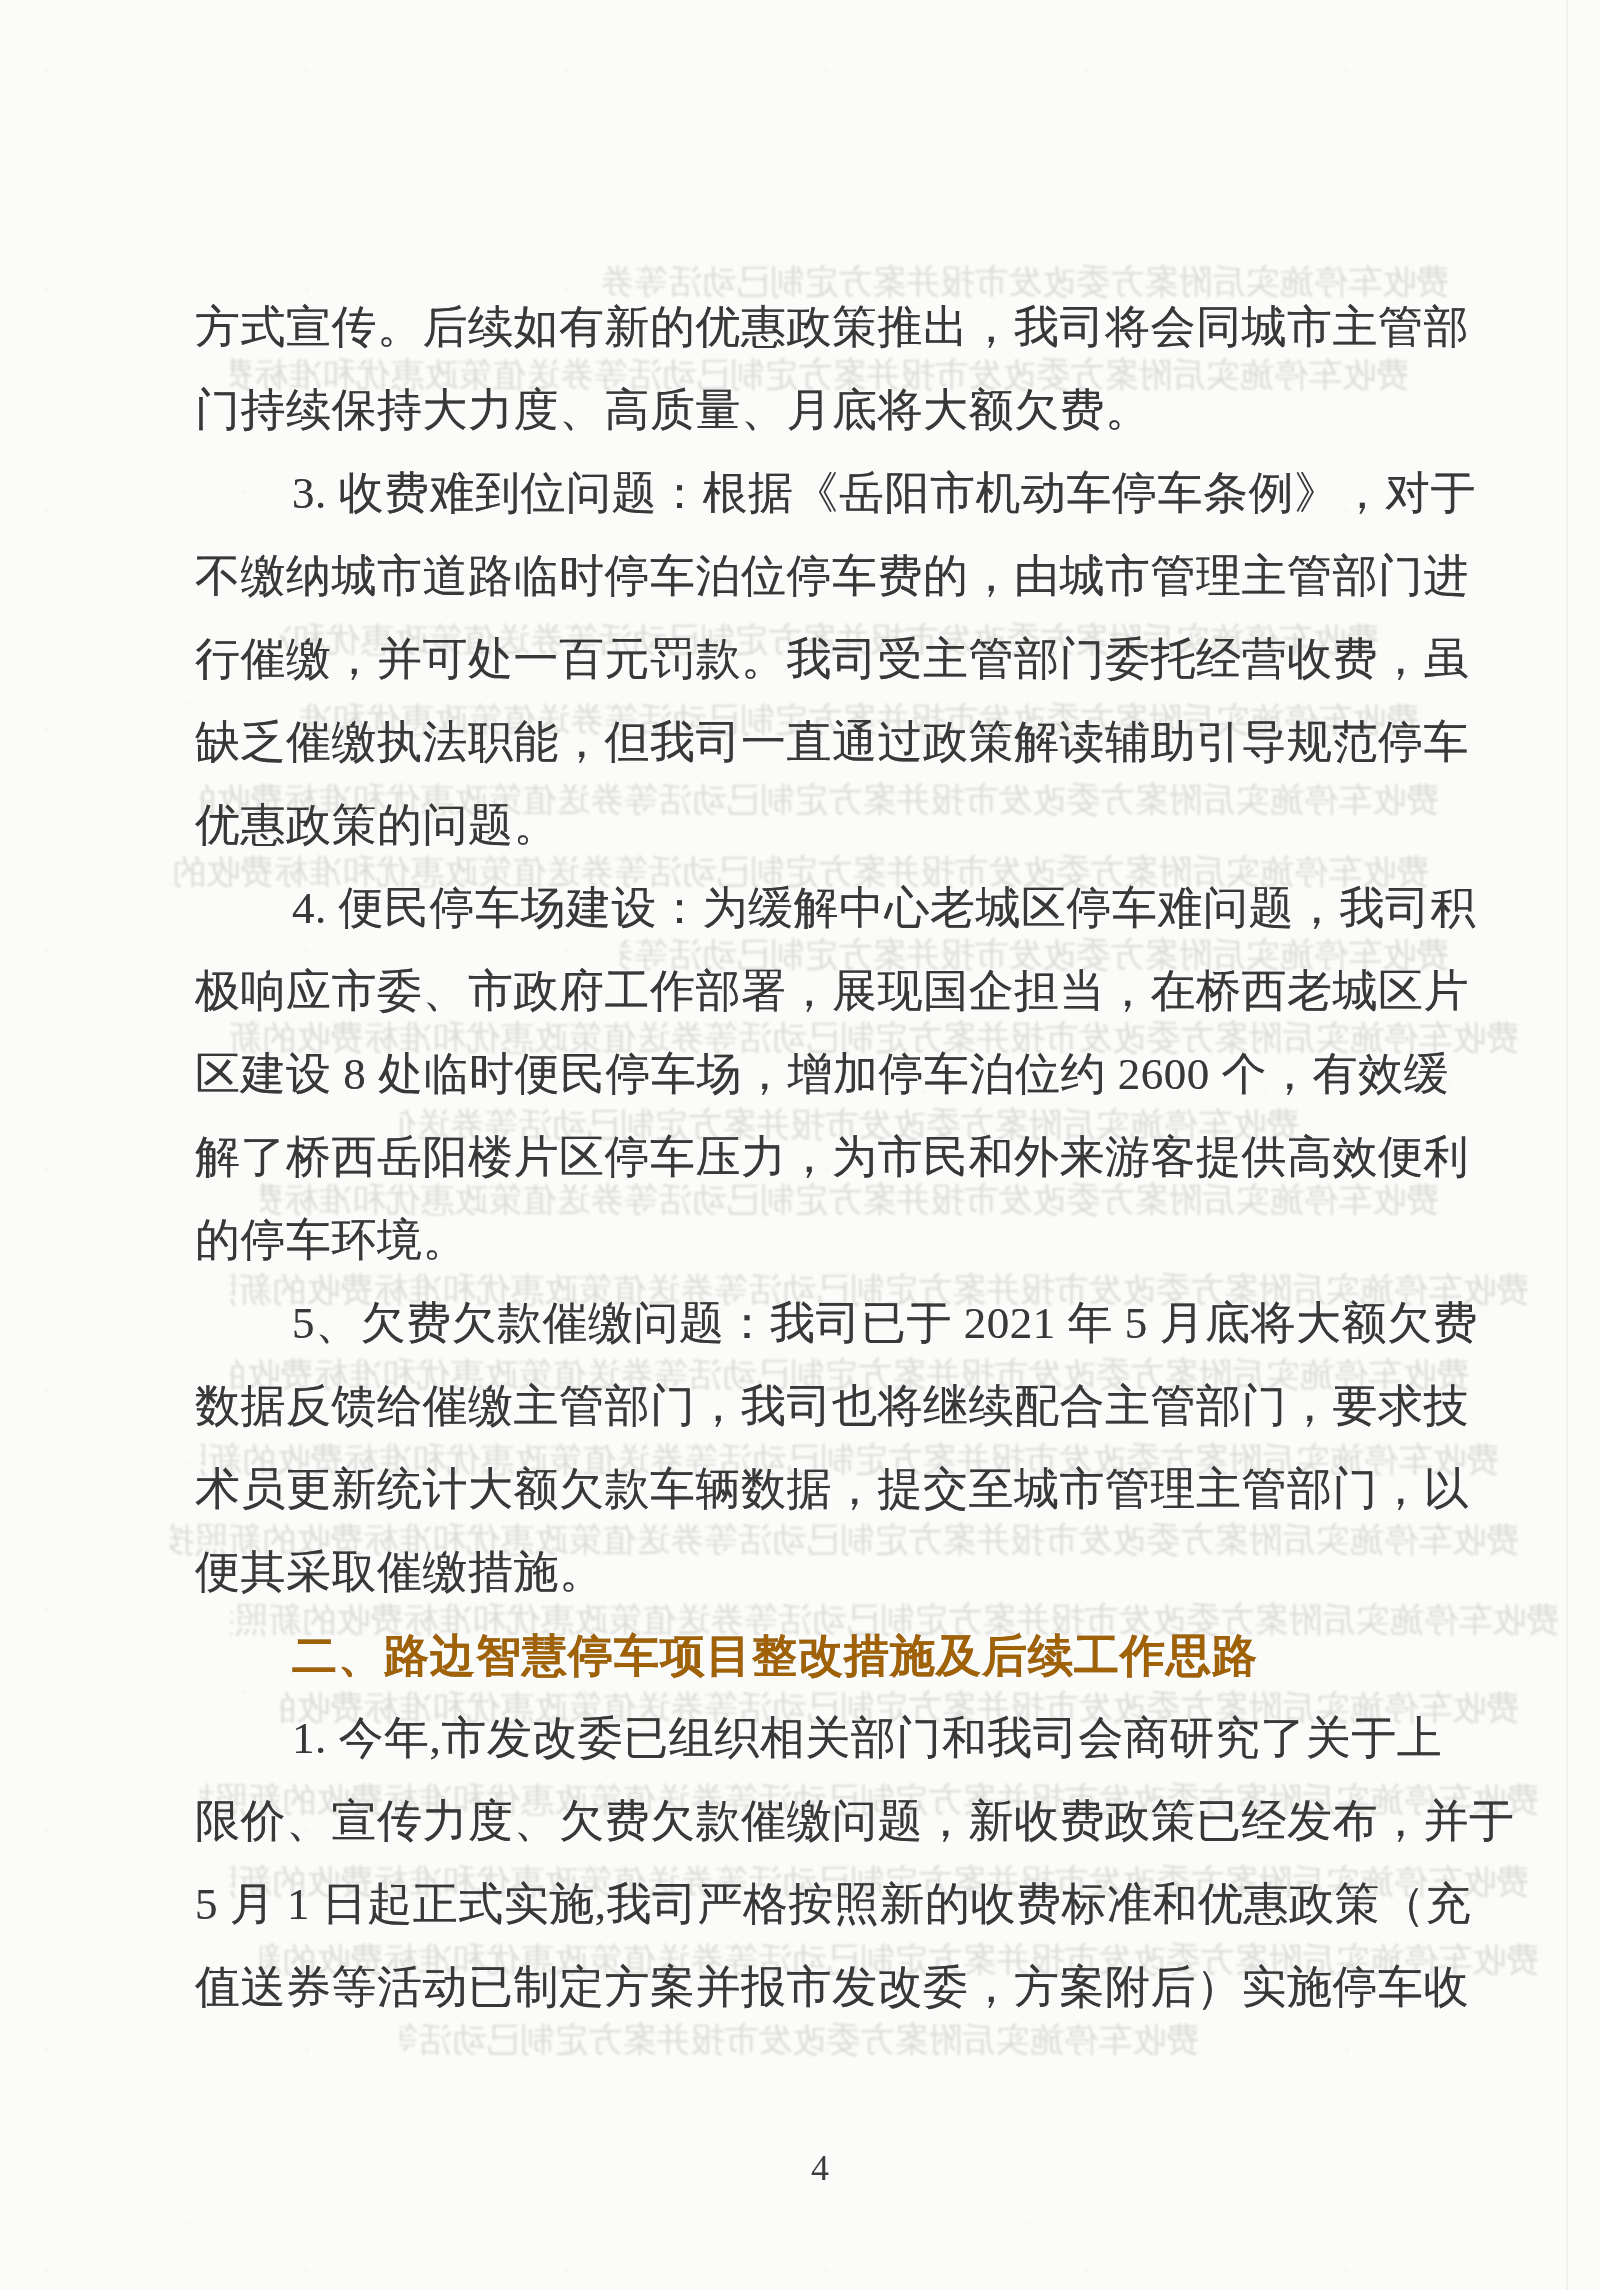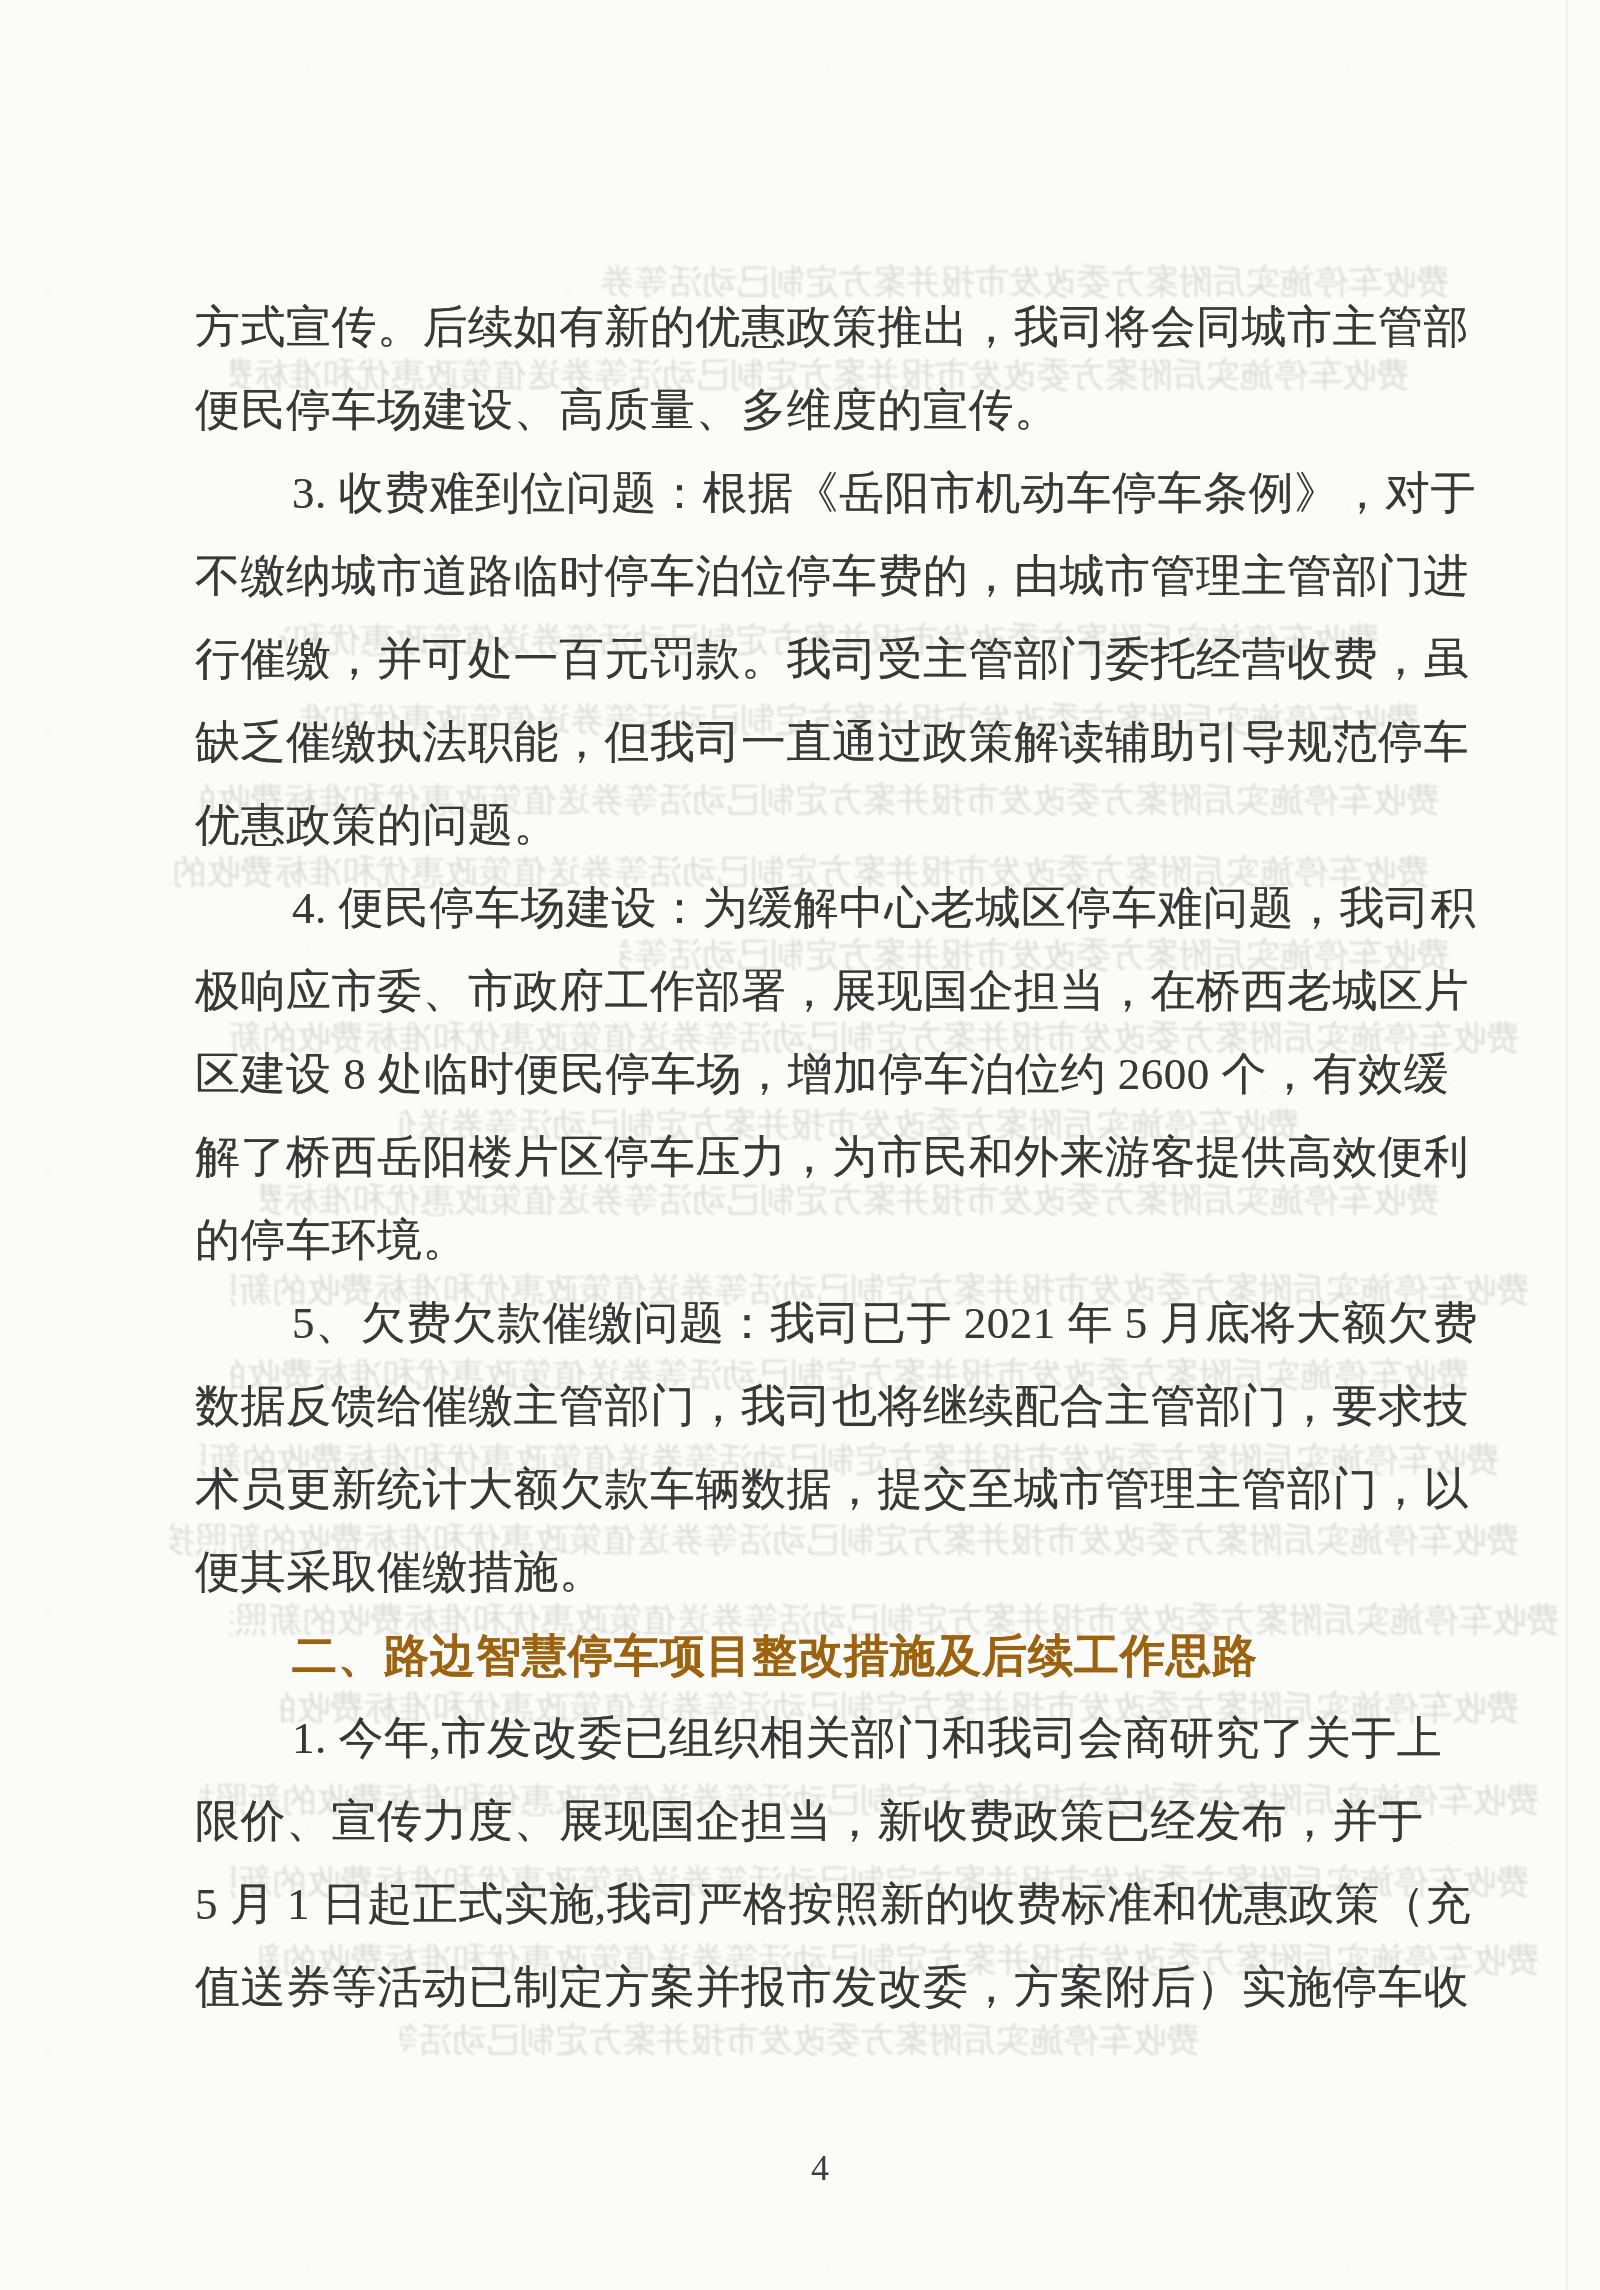--- a/index.html
+++ b/index.html
@@ -107,38 +107,38 @@
       <div class="ghost-row" style="top: 1600px; left: 230px; width: 1330px;">费收车停施实后附案方委改发市报并案方定制已动活等券送值策政惠优和准标费收的新照按格严司我施实式正起日</div>
       <div class="ghost-row" style="top: 1688px; left: 280px; width: 1240px;">费收车停施实后附案方委改发市报并案方定制已动活等券送值策政惠优和准标费收的新照按格严司我施实式正起日</div>
       <div class="ghost-row" style="top: 1780px; left: 200px; width: 1340px;">费收车停施实后附案方委改发市报并案方定制已动活等券送值策政惠优和准标费收的新照按格严司我施实式正起日</div>
       <div class="ghost-row" style="top: 1862px; left: 230px; width: 1300px;">费收车停施实后附案方委改发市报并案方定制已动活等券送值策政惠优和准标费收的新照按格严司我施实式正起日</div>
       <div class="ghost-row" style="top: 1940px; left: 260px; width: 1280px;">费收车停施实后附案方委改发市报并案方定制已动活等券送值策政惠优和准标费收的新照按格严司我施实式正起日</div>
       <div class="ghost-row" style="top: 2020px; left: 400px; width: 800px;">费收车停施实后附案方委改发市报并案方定制已动活等券送值策政惠优和准标费收的新照按格严司我施实式正起日</div>
     </div>
 
   <div class="text-block" id="text-block">
       <div class="line">方式宣传。后续如有新的优惠政策推出，我司将会同城市主管部</div>
-      <div class="line">便民停车场建设、高质量、多维度的宣传。</div>
+      <div class="line">门持续保持大力度、高质量、月底将大额欠费。</div>
       <div class="line indent">3. 收费难到位问题：根据《岳阳市机动车停车条例》，对于</div>
       <div class="line">不缴纳城市道路临时停车泊位停车费的，由城市管理主管部门进</div>
       <div class="line">行催缴，并可处一百元罚款。我司受主管部门委托经营收费，虽</div>
       <div class="line">缺乏催缴执法职能，但我司一直通过政策解读辅助引导规范停车</div>
       <div class="line">优惠政策的问题。</div>
       <div class="line indent">4. 便民停车场建设：为缓解中心老城区停车难问题，我司积</div>
       <div class="line">极响应市委、市政府工作部署，展现国企担当，在桥西老城区片</div>
       <div class="line">区建设 8 处临时便民停车场，增加停车泊位约 2600 个，有效缓</div>
       <div class="line">解了桥西岳阳楼片区停车压力，为市民和外来游客提供高效便利</div>
       <div class="line">的停车环境。</div>
       <div class="line indent">5、欠费欠款催缴问题：我司已于 2021 年 5 月底将大额欠费</div>
       <div class="line">数据反馈给催缴主管部门，我司也将继续配合主管部门，要求技</div>
       <div class="line">术员更新统计大额欠款车辆数据，提交至城市管理主管部门，以</div>
       <div class="line">便其采取催缴措施。</div>
       <div class="line indent bold">二、路边智慧停车项目整改措施及后续工作思路</div>
       <div class="line indent">1. 今年,市发改委已组织相关部门和我司会商研究了关于上</div>
-      <div class="line">限价、宣传力度、展现国企担当，新收费政策已经发布，并于</div>
+      <div class="line">限价、宣传力度、欠费欠款催缴问题，新收费政策已经发布，并于</div>
       <div class="line">5 月 1 日起正式实施,我司严格按照新的收费标准和优惠政策（充</div>
       <div class="line">值送券等活动已制定方案并报市发改委，方案附后）实施停车收</div>
     </div>
 
   <div class="edge-shadow" id="edge-shadow" style="left: 1566px;"></div>
 
   <div class="page-number">4</div>
 
 </div>
 

